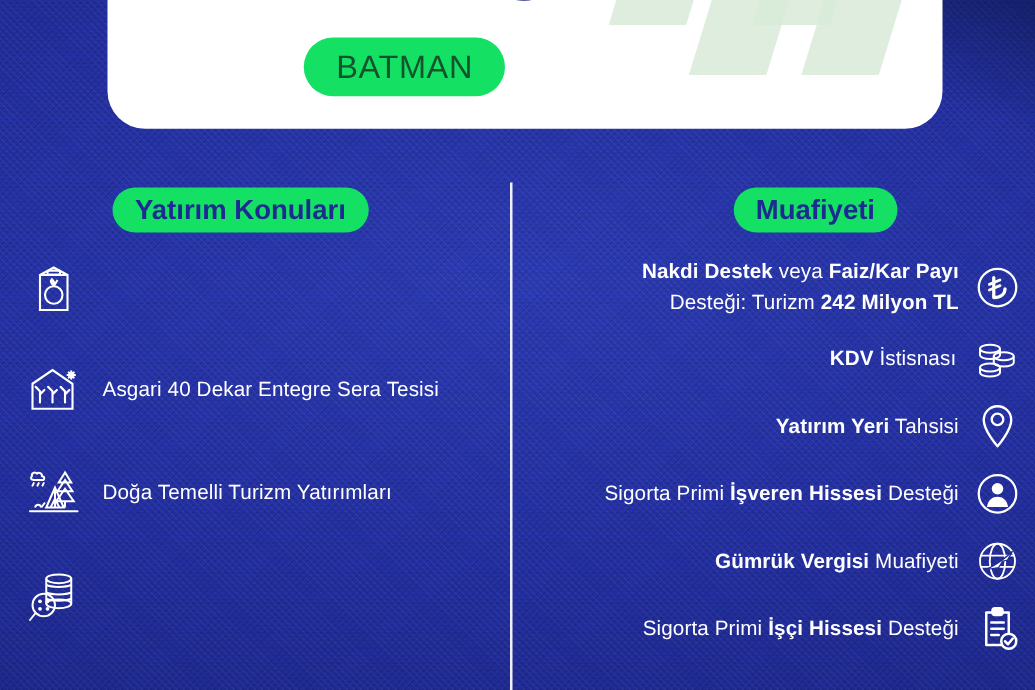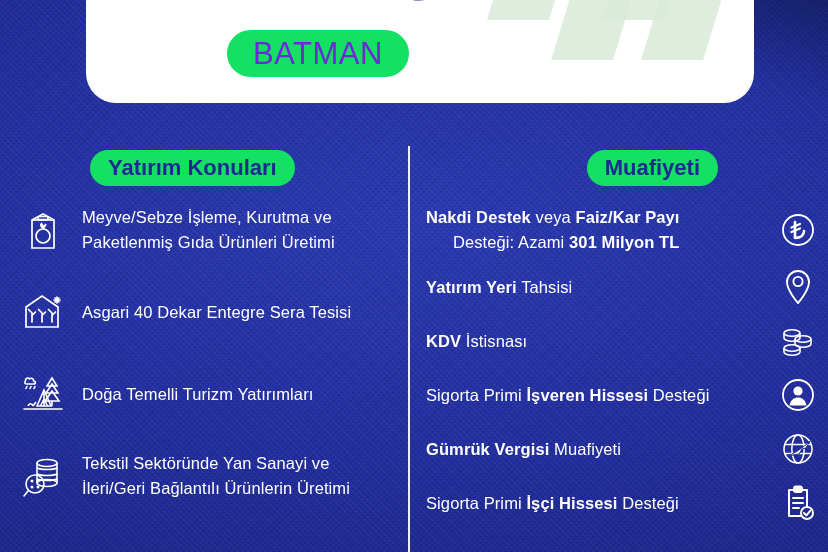--- a/index.html
+++ b/index.html
@@ -76,33 +76,33 @@
     font-size: 56px;
     font-weight: bold;
     letter-spacing: 1px;
     color: #1b2380;
     line-height: 56px;
     white-space: nowrap;
   }
 
   #city-badge {
     position: absolute;
-    left: 141px;
+    left: 157px;
     top: 180px;
     height: 47px;
     padding: 0 26px;
     display: flex;
     align-items: center;
     justify-content: center;
     background: #14e063;
     border-radius: 24px;
-    font-size: 31px;
+    font-size: 26px;
     font-weight: normal;
     letter-spacing: .5px;
-    color: #6d28d9;
+    color: #14532d;
   }
 
   
   .pill {
     position: absolute;
     height: 36px;
     padding: 5px 18px;
     display: flex;
     align-items: center;
     background: #14e063;
@@ -155,21 +155,21 @@
   
   #right-col {
     position: absolute;
     right: 12px;
     top: 205px;
     width: 390px;
   }
   .support {
     display: flex;
     align-items: center;
-    justify-content: space-between;
+    justify-content: flex-end;
     gap: 13px;
     margin-bottom: 10px;
     min-height: 44px;
   }
   .support .stxt {
     color: #ffffff;
     font-size: 16.5px;
     line-height: 25px;
     text-align: right;
     letter-spacing: .1px;
@@ -215,21 +215,20 @@
     <div class="topic">
       <span class="ico">
         <svg width="40" height="44" viewBox="0 0 40 44" fill="none" stroke="#ffffff" stroke-width="1.7">
           <path d="M9 12 L20 6 L31 12 L31 40 L9 40 Z"></path>
           <path d="M9 12 L31 12"></path>
           <rect x="15" y="8.5" width="10" height="3.2" rx="1.2"></rect>
           <circle cx="20" cy="28" r="7"></circle>
           <path d="M20 21 L23 16 M20.5 20.5 C18 19 17 17 18.5 15.5 C20 17 20.8 18.8 20.5 20.5 Z"></path>
         </svg>
       </span>
-      <span class="txt">Meyve/Sebze İşleme, Kurutma ve Paketlenmiş Gıda Ürünleri Üretimi</span>
     </div>
 
     <div class="topic">
       <span class="ico">
         <svg width="46" height="42" viewBox="0 0 46 42" fill="none" stroke="#ffffff" stroke-width="1.7">
           <path d="M6 16 L22 5 L38 16 L38 36 L6 36 Z"></path>
           <path d="M12 31 L12 22 M12 22 L8.5 18.5 M12 24.5 L15.5 21" stroke-linecap="round"></path>
           <path d="M22 31 L22 22 M22 22 L18.5 18.5 M22 24.5 L25.5 21" stroke-linecap="round"></path>
           <path d="M32 31 L32 22 M32 22 L28.5 18.5 M32 24.5 L35.5 21" stroke-linecap="round"></path>
           <path d="M37 6 L37 12 M34 9 L40 9 M35 7 L39 11 M39 7 L35 11" stroke-linecap="round"></path>
@@ -261,72 +260,71 @@
           <ellipse cx="27" cy="30" rx="10" ry="3.5"></ellipse>
           <path d="M17 15 C21 17 33 17 37 15 M17 21 C21 23 33 23 37 21 M17 26 C21 28 33 28 37 26"></path>
           <circle cx="15" cy="31" r="9"></circle>
           <circle cx="12" cy="28" r="1.5" fill="#ffffff" stroke="none"></circle>
           <circle cx="18" cy="28" r="1.5" fill="#ffffff" stroke="none"></circle>
           <circle cx="12" cy="34" r="1.5" fill="#ffffff" stroke="none"></circle>
           <circle cx="18" cy="34" r="1.5" fill="#ffffff" stroke="none"></circle>
           <path d="M8 38 L4 43" stroke-linecap="round"></path>
         </svg>
       </span>
-      <span class="txt">Tekstil Sektöründe Yan Sanayi ve İleri/Geri Bağlantılı Ürünlerin Üretimi</span>
     </div>
 
   </div>
 
   <div id="right-col">
 
     <div class="support">
       <span class="stxt">
         <b>Nakdi Destek</b><span> veya </span><b>Faiz/Kar Payı</b><br>
-        <span>Desteği: Azami </span><b>301 Milyon TL</b>
+        <span>Desteği: Turizm </span><b>242 Milyon TL</b>
       </span>
       <span class="sico">
         <svg width="36" height="36" viewBox="0 0 36 36" fill="none" stroke="#ffffff" stroke-width="1.8">
           <circle cx="18" cy="18" r="15"></circle>
           <path d="M15 10 L15 26 C21 26 24 23 24 19" stroke-width="2.6" stroke-linecap="round" stroke-linejoin="round"></path>
           <path d="M11.5 15.5 L20 12 M11.5 20 L20 16.5" stroke-width="2.2" stroke-linecap="round"></path>
         </svg>
       </span>
     </div>
 
-
-    <div class="support">
-      <span class="stxt">
-        <b>Yatırım Yeri</b><span> Tahsisi</span>
-      </span>
-      <span class="sico">
-        <svg width="30" height="38" viewBox="0 0 30 38" fill="none" stroke="#ffffff" stroke-width="1.9">
-          <path d="M15 35 C15 35 26 22.5 26 14 C26 7.9 21.1 3 15 3 C8.9 3 4 7.9 4 14 C4 22.5 15 35 15 35 Z" stroke-linejoin="round"></path>
-          <circle cx="15" cy="13.5" r="4.6"></circle>
-        </svg>
-      </span>
-    </div>
 
     <div class="support">
       <span class="stxt">
         <b>KDV</b><span> İstisnası</span>
       </span>
       <span class="sico">
         <svg width="38" height="34" viewBox="0 0 38 34" fill="none" stroke="#ffffff" stroke-width="1.6">
           <ellipse cx="14" cy="9" rx="8" ry="3.2"></ellipse>
           <path d="M6 9 L6 14 C6 15.8 9.6 17.2 14 17.2 C18.4 17.2 22 15.8 22 14 L22 9"></path>
           <ellipse cx="25" cy="15" rx="8" ry="3.2"></ellipse>
           <path d="M17 15 L17 20 C17 21.8 20.6 23.2 25 23.2 C29.4 23.2 33 21.8 33 20 L33 15"></path>
           <ellipse cx="14" cy="24" rx="8" ry="3.2"></ellipse>
           <path d="M6 24 L6 28 C6 29.8 9.6 31.2 14 31.2 C18.4 31.2 22 29.8 22 28 L22 24"></path>
         </svg>
       </span>
     </div>
 
     <div class="support">
       <span class="stxt">
+        <b>Yatırım Yeri</b><span> Tahsisi</span>
+      </span>
+      <span class="sico">
+        <svg width="30" height="38" viewBox="0 0 30 38" fill="none" stroke="#ffffff" stroke-width="1.9">
+          <path d="M15 35 C15 35 26 22.5 26 14 C26 7.9 21.1 3 15 3 C8.9 3 4 7.9 4 14 C4 22.5 15 35 15 35 Z" stroke-linejoin="round"></path>
+          <circle cx="15" cy="13.5" r="4.6"></circle>
+        </svg>
+      </span>
+    </div>
+
+    <div class="support">
+      <span class="stxt">
         <span>Sigorta Primi </span><b>İşveren Hissesi</b><span> Desteği</span>
       </span>
       <span class="sico">
         <svg width="36" height="36" viewBox="0 0 36 36" fill="none">
           <circle cx="18" cy="18" r="15" stroke="#ffffff" stroke-width="1.8" fill="none"></circle>
           <circle cx="18" cy="14" r="4.6" fill="#ffffff"></circle>
           <path d="M9.5 28.5 C10.5 22.8 14 20.4 18 20.4 C22 20.4 25.5 22.8 26.5 28.5 Z" fill="#ffffff"></path>
         </svg>
       </span>
     </div>

